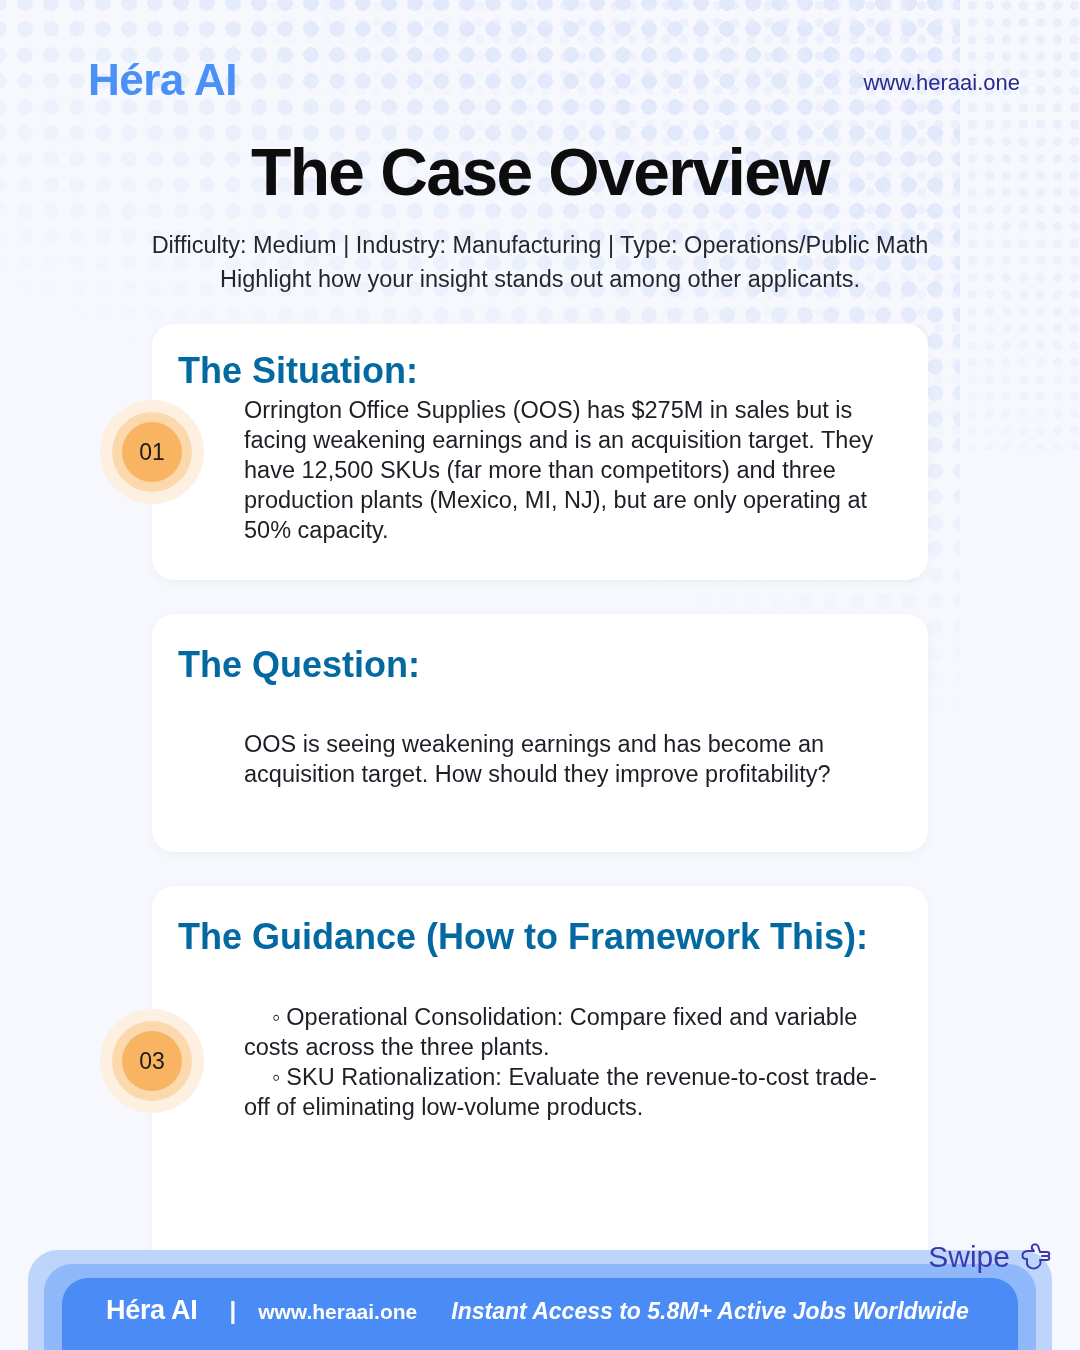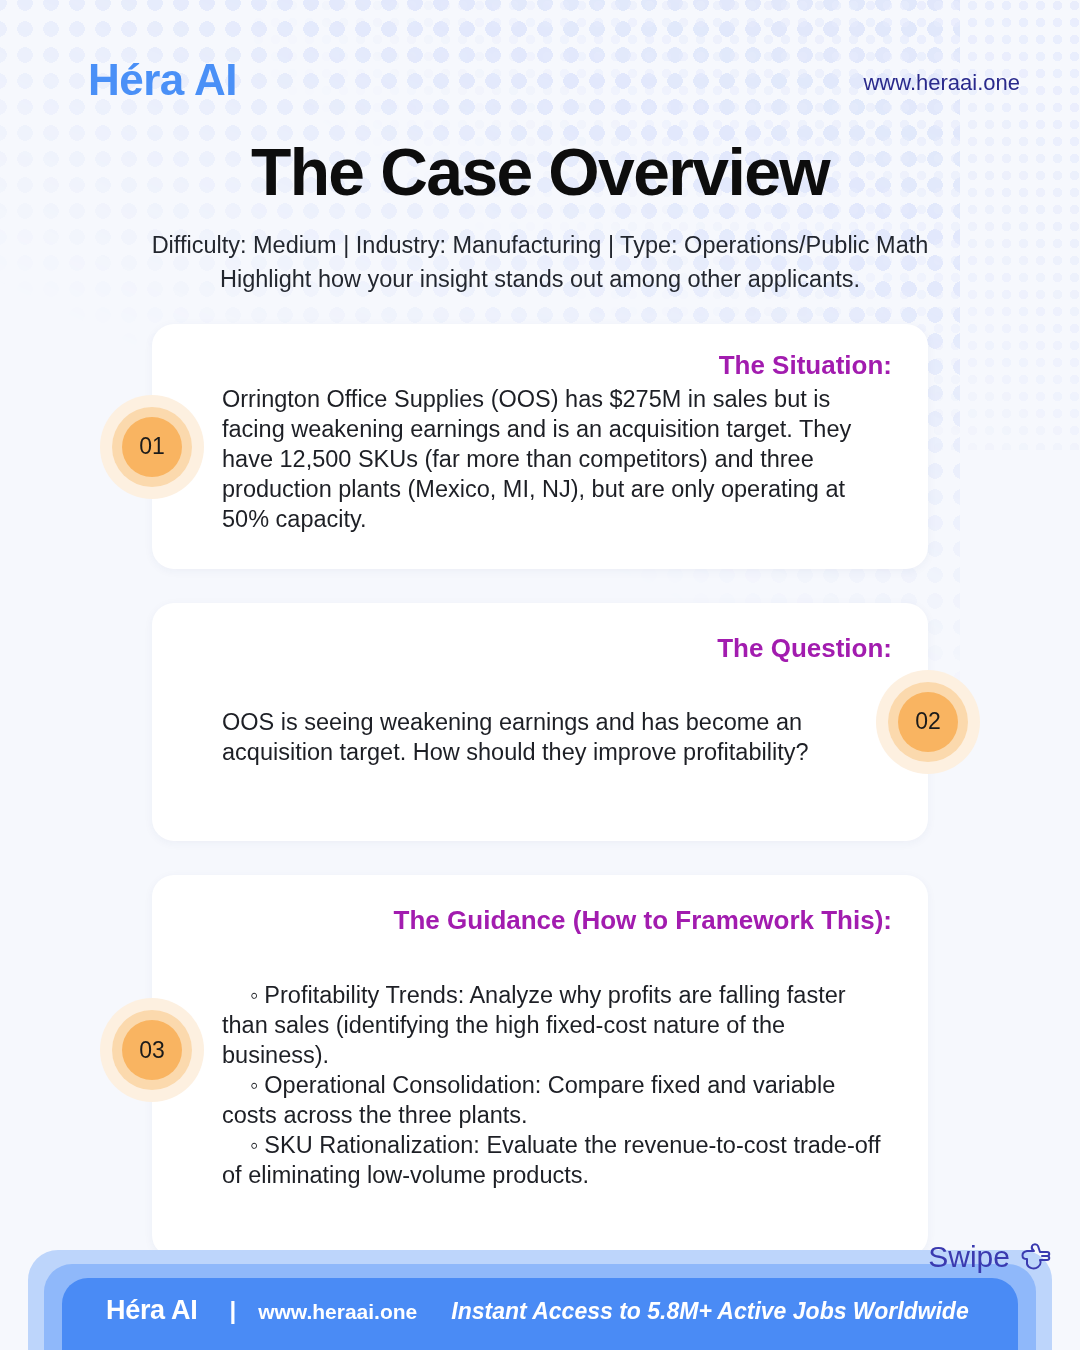--- a/index.html
+++ b/index.html
@@ -113,34 +113,34 @@
     border-radius: 22px;
     box-shadow: 0 2px 10px rgba(40, 60, 120, 0.05);
     padding: 26px 36px 34px 70px;
     z-index: 1;
   }
   .card.c1 { min-height: 222px; }
   .card.c2 { min-height: 238px; padding-left: 70px; padding-top: 30px; }
   .card.c3 { min-height: 382px; padding-top: 30px; padding-left: 70px; }
 
   .card-heading {
-    font-size: 26px;
-    font-weight: bold;
-    color: #a21caf;
+    font-size: 36px;
+    font-weight: bold;
+    color: #0369a1;
     margin-left: -44px;
     margin-bottom: 4px;
-    text-align: right;
   }
   .card.c2 .card-heading,
   .card.c3 .card-heading { margin-bottom: 44px; }
 
   .card-body {
     font-size: 23.5px;
     line-height: 1.27;
     color: #1d1f25;
+    margin-left: 22px;
   }
   .card.c3 .card-body { line-height: 1.28; }
 
   .bullet-line { text-indent: 0; }
   .bullet-mark { margin-left: 28px; margin-right: 6px; }
 
   
   .badge {
     position: absolute;
     width: 104px;
@@ -288,34 +288,26 @@
         <div class="core">01</div>
       </div>
     </div>
   </div>
 
   <div class="card-wrap">
     <div class="card c2">
       <div class="card-heading">The Question:</div>
       <div class="card-body">OOS is seeing weakening earnings and has become an acquisition target. How should they improve profitability?</div>
     </div>
-    <div class="badge right">
-      <div class="ring">
-        <div class="core">02</div>
-      </div>
-    </div>
   </div>
 
   <div class="card-wrap">
     <div class="card c3">
       <div class="card-heading">The Guidance (How to Framework This):</div>
       <div class="card-body">
-        <div class="bullet-line">
-          <span class="bullet-mark">◦</span><span>Profitability Trends: Analyze why profits are falling faster than sales (identifying the high fixed-cost nature of the business).</span>
-        </div>
         <div class="bullet-line">
           <span class="bullet-mark">◦</span><span>Operational Consolidation: Compare fixed and variable costs across the three plants.</span>
         </div>
         <div class="bullet-line">
           <span class="bullet-mark">◦</span><span>SKU Rationalization: Evaluate the revenue-to-cost trade-off of eliminating low-volume products.</span>
         </div>
       </div>
     </div>
     <div class="badge left b3">
       <div class="ring">

